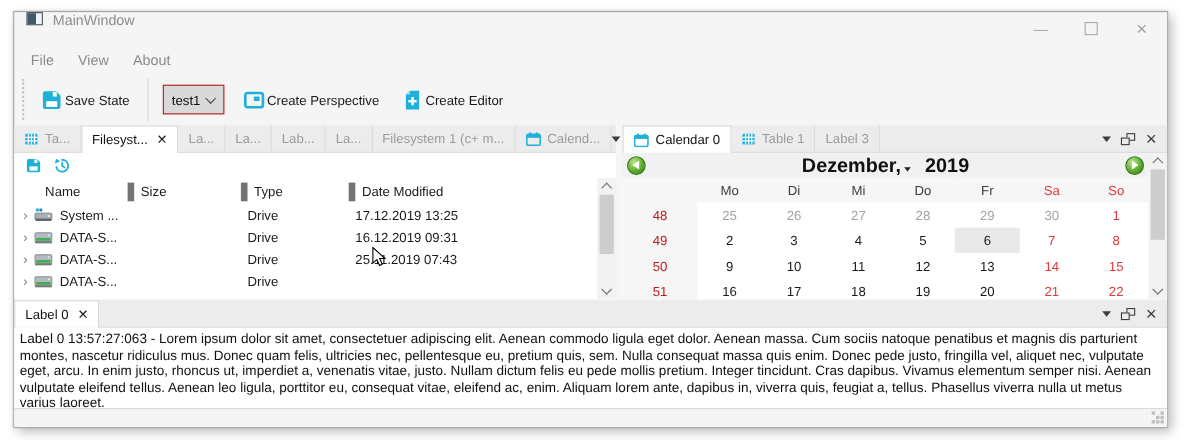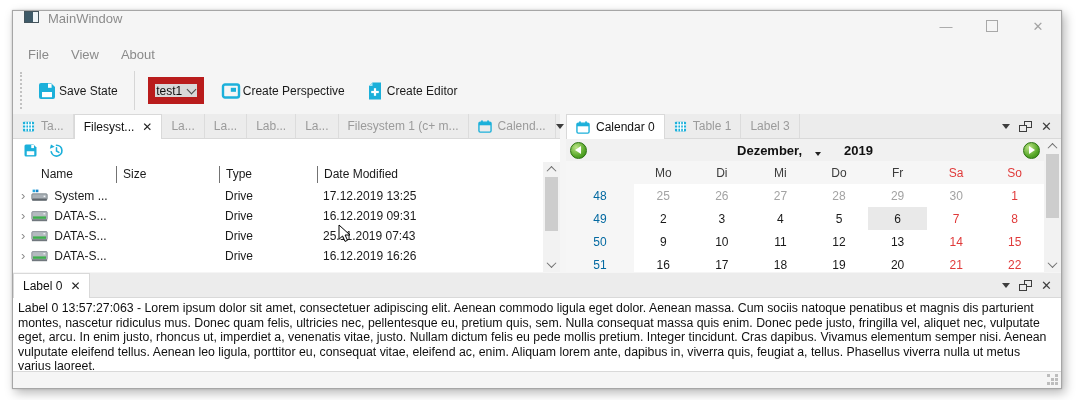--- a/index.html
+++ b/index.html
@@ -18,21 +18,21 @@
   .maxbox{width:10px;height:10px;border:1px solid #a8a8a8}
   
   .menubar{height:26px;display:flex;align-items:center;padding-left:4px}
   .menuitem{padding:4px 11px;color:#8a8a8a;font-size:13px}
   
   .toolbar{height:47px;display:flex;align-items:stretch;padding-left:7px}
   .handle{width:0;border-left:2px dotted #c2c2c2;margin:5px 5px 5px 0}
   .tbtn{display:flex;align-items:center;justify-content:center;gap:2px;padding:2px 10px}
   .tbtn .lbl{font-size:12px;color:#1a1a1a;white-space:nowrap}
   .tsep{width:1px;background:#d6d6d6;margin:4px 6px}
-  .combo{width:56px;margin:10px 7px;background:#d9d9d9;border:7px solid #b91c1c;box-sizing:border-box;
+  .combo{width:56px;margin:10px 7px;background:#d9d9d9;border:1px solid #b91c1c;box-sizing:border-box;
          display:flex;align-items:center;justify-content:center;gap:6px;font-size:12px;color:#111}
   .cbchev{width:6px;height:6px;border-left:1.5px solid #4a4a4a;border-top:1.5px solid #4a4a4a;
           transform:rotate(225deg);margin-top:-3px}
   
   .dock{position:absolute;left:0;top:103px;width:1048px;height:158px}
   .lpanel{position:absolute;left:0;top:0;width:547px;height:158px}
   .rpanel{position:absolute;left:553px;top:0;width:495px;height:158px}
   .vsplit{position:absolute;left:547px;top:0;width:6px;height:158px;cursor:col-resize}
   .hsplit{position:absolute;left:0;top:261px;width:1048px;height:3px;cursor:row-resize}
   
@@ -50,21 +50,21 @@
   .flt .bk{position:absolute;right:0;top:0;width:8px;height:7px;border:1px solid #3d3d3d;box-sizing:border-box}
   .flt .fr{position:absolute;left:0;bottom:0;width:8px;height:7px;border:1px solid #3d3d3d;
            background:#ececec;box-sizing:border-box}
   .pclose{color:#3d3d3d;font-size:13px;line-height:1}
   
   .fcontent{position:absolute;left:0;top:25px;right:0;bottom:0;background:#fff}
   .ftools{height:23px;display:flex;align-items:center;gap:11px;padding-left:10px}
   .ftable{position:absolute;left:0;top:23px;right:17px;bottom:0;overflow:hidden}
   .fheader{height:24px;display:grid;grid-template-columns:103px 103px 98px 1fr;align-items:center;
            font-size:12px;color:#1a1a1a}
-  .fheader .hc{height:17px;display:flex;align-items:center;border-left:1px solid #737373;padding-left:6px}
+  .fheader .hc{height:17px;display:flex;align-items:center;border-left:6px solid #737373;padding-left:6px}
   .fheader .hc.first{border-left:none;padding-left:28px}
   .frow{height:20px;display:grid;grid-template-columns:206px 98px 1fr;align-items:center;
         font-size:12px;color:#1a1a1a}
   .fnamecell{display:flex;align-items:center;gap:6px;padding-left:8px;overflow:hidden}
   .expand{color:#8a8a8a;font-size:13px;line-height:1;transform:translateY(-1px)}
   .ftype,.fdate{padding-left:6px;white-space:nowrap}
   
   .vscroll{position:absolute;right:0;width:17px;background:#f2f2f2;display:flex;flex-direction:column;align-items:center}
   .sarr{height:15px;display:flex;align-items:center;justify-content:center;width:100%}
   .chev{width:6px;height:6px;border-left:1.6px solid #6f6f6f;border-top:1.6px solid #6f6f6f}
@@ -76,28 +76,28 @@
   .ccontent{position:absolute;left:0;top:25px;right:0;bottom:0;background:#fff}
   .cnav{position:absolute;left:0;top:0;right:17px;height:22px;background:#f1f1f1;
         display:flex;align-items:center;padding:0 4px;box-sizing:border-box}
   .navbtn{width:17px;height:17px;border-radius:50%;border:1px solid #2a7210;box-sizing:border-box;
           background:radial-gradient(circle at 35% 30%,#bce487,#58a82a 60%,#2f8312);
           display:flex;align-items:center;justify-content:center}
   .wtl{width:0;height:0;border-top:4px solid transparent;border-bottom:4px solid transparent;
        border-right:6px solid #fff;margin-right:1px}
   .wtr{width:0;height:0;border-top:4px solid transparent;border-bottom:4px solid transparent;
        border-left:6px solid #fff;margin-left:1px}
-  .ctitle{flex:1;display:flex;align-items:center;justify-content:center;gap:23px;
-          font-weight:bold;font-size:13px;color:#111}
+  .ctitle{flex:1;display:flex;align-items:center;justify-content:center;gap:13px;
+          font-weight:bold;font-size:18px;color:#111}
   .mcaret{width:0;height:0;border-left:3.5px solid transparent;border-right:3.5px solid transparent;
           border-top:4px solid #222;margin:8px 0 0 -10px}
   .cgrid{position:absolute;left:0;top:22px;right:17px;bottom:0;display:grid;
          grid-template-columns:68px repeat(7,1fr);grid-auto-rows:23px;font-size:12px;overflow:hidden}
   .ch{background:#f6f6f6;color:#3c3c3c;display:flex;align-items:center;justify-content:center}
-  .wn{background:#f6f6f6;color:#0369a1;display:flex;align-items:center;justify-content:center}
+  .wn{background:#f6f6f6;color:#b91c1c;display:flex;align-items:center;justify-content:center}
   .cday{display:flex;align-items:center;justify-content:center;color:#1a1a1a}
   .redtxt{color:#e03a3a}
   .muted{color:#a3a3a3}
   .sel{background:#e9e9e9}
   
   .bpanel{position:absolute;left:0;top:262px;width:1048px;height:98px}
   .btext{position:absolute;left:0;top:25px;right:0;bottom:0;background:#fff;
          padding:3px 5px;box-sizing:border-box;font-size:12.3px;line-height:14.6px;color:#101010}
   
   .statusbar{position:absolute;left:0;bottom:0;width:1048px;height:17px;background:#f5f5f5;
@@ -295,21 +295,20 @@
               <span class="expand">›</span>
               <svg width="17" height="14" viewBox="0 0 17 14">
                 <rect x="0.8" y="2.6" width="15.4" height="8.2" rx="1" fill="#b4bac0" stroke="#7d848b" stroke-width="0.8"></rect>
                 <rect x="2" y="7.4" width="13" height="2.4" fill="#3fae4d"></rect>
                 <rect x="0.9" y="10.4" width="15.2" height="1.8" fill="#70777d"></rect>
                 <rect x="12.4" y="4" width="1.8" height="1.4" fill="#e8ecef"></rect>
               </svg>
               <span>DATA-S...</span>
             </span>
             <span class="ftype">Drive</span>
-            <span class="fdate">16.12.2019 16:26</span>
           </div>
         </div>
 
         <div class="vscroll" style="top:23px;bottom:0">
           <span class="sarr">
               <span class="chev u"></span>
             </span>
           <span class="thumb" style="height:54px"></span>
           <span class="sfill"></span>
           <span class="sarr">

